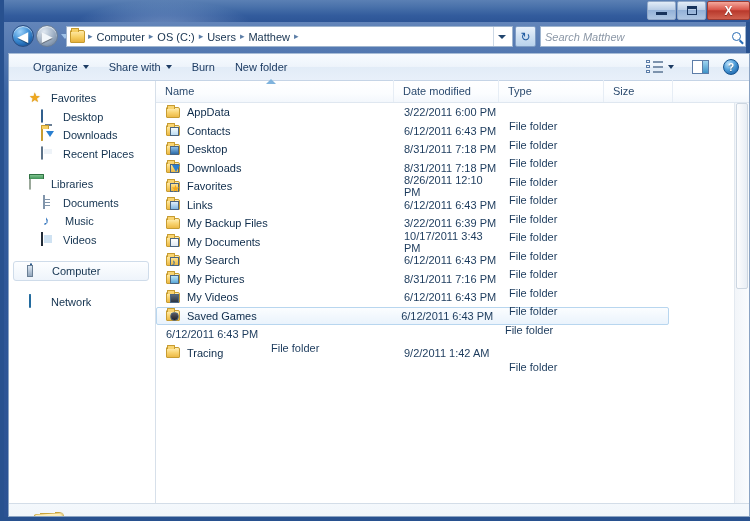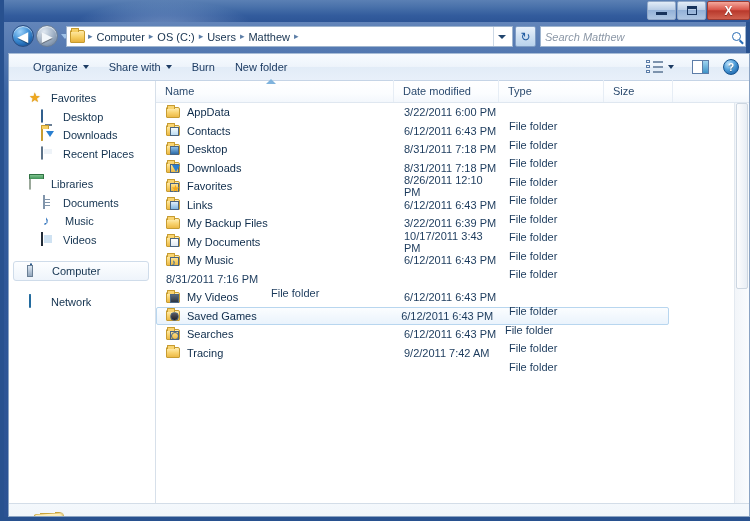--- a/index.html
+++ b/index.html
@@ -570,27 +570,34 @@
                 <div class="fcell-date">10/17/2011 3:43 PM</div>
                 <div class="fcell-type">File folder</div>
                 <div class="fcell-size"></div>
               </div>
               <div class="frow">
                 <div class="fcell-name">
                   <span class="ficon">
                     <span class="base"></span>
                     <span class="ov ov-music">♪</span>
                   </span>
-                  <span>My Music</span>
+                  <span>My Search</span>
                 </div>
                 <div class="fcell-date">6/12/2011 6:43 PM</div>
                 <div class="fcell-type">File folder</div>
                 <div class="fcell-size"></div>
               </div>
               <div class="frow">
+                <div class="fcell-name">
+                  <span class="ficon">
+                    <span class="base"></span>
+                    <span class="ov ov-pic"></span>
+                  </span>
+                  <span>My Pictures</span>
+                </div>
                 <div class="fcell-date">8/31/2011 7:16 PM</div>
                 <div class="fcell-type">File folder</div>
                 <div class="fcell-size"></div>
               </div>
               <div class="frow">
                 <div class="fcell-name">
                   <span class="ficon">
                     <span class="base"></span>
                     <span class="ov ov-vid"></span>
                   </span>
@@ -606,39 +613,32 @@
                     <span class="base"></span>
                     <span class="ov ov-games"></span>
                   </span>
                   <span>Saved Games</span>
                 </div>
                 <div class="fcell-date">6/12/2011 6:43 PM</div>
                 <div class="fcell-type">File folder</div>
                 <div class="fcell-size"></div>
               </div>
               <div class="frow">
-                <div class="fcell-name">
-                  <span class="ficon">
-                    <span class="base"></span>
-                    <span class="ov ov-search"></span>
-                  </span>
-                  <span>Searches</span>
-                </div>
                 <div class="fcell-date">6/12/2011 6:43 PM</div>
                 <div class="fcell-type">File folder</div>
                 <div class="fcell-size"></div>
               </div>
               <div class="frow">
                 <div class="fcell-name">
                   <span class="ficon">
                     <span class="base"></span>
                   </span>
                   <span>Tracing</span>
                 </div>
-                <div class="fcell-date">9/2/2011 7:42 AM</div>
+                <div class="fcell-date">9/2/2011 1:42 AM</div>
                 <div class="fcell-type">File folder</div>
                 <div class="fcell-size"></div>
               </div>
             </div>
           <div id="vscroll">
             <div id="vthumb"></div>
           </div>
         </div>
       </div>
     </div>

